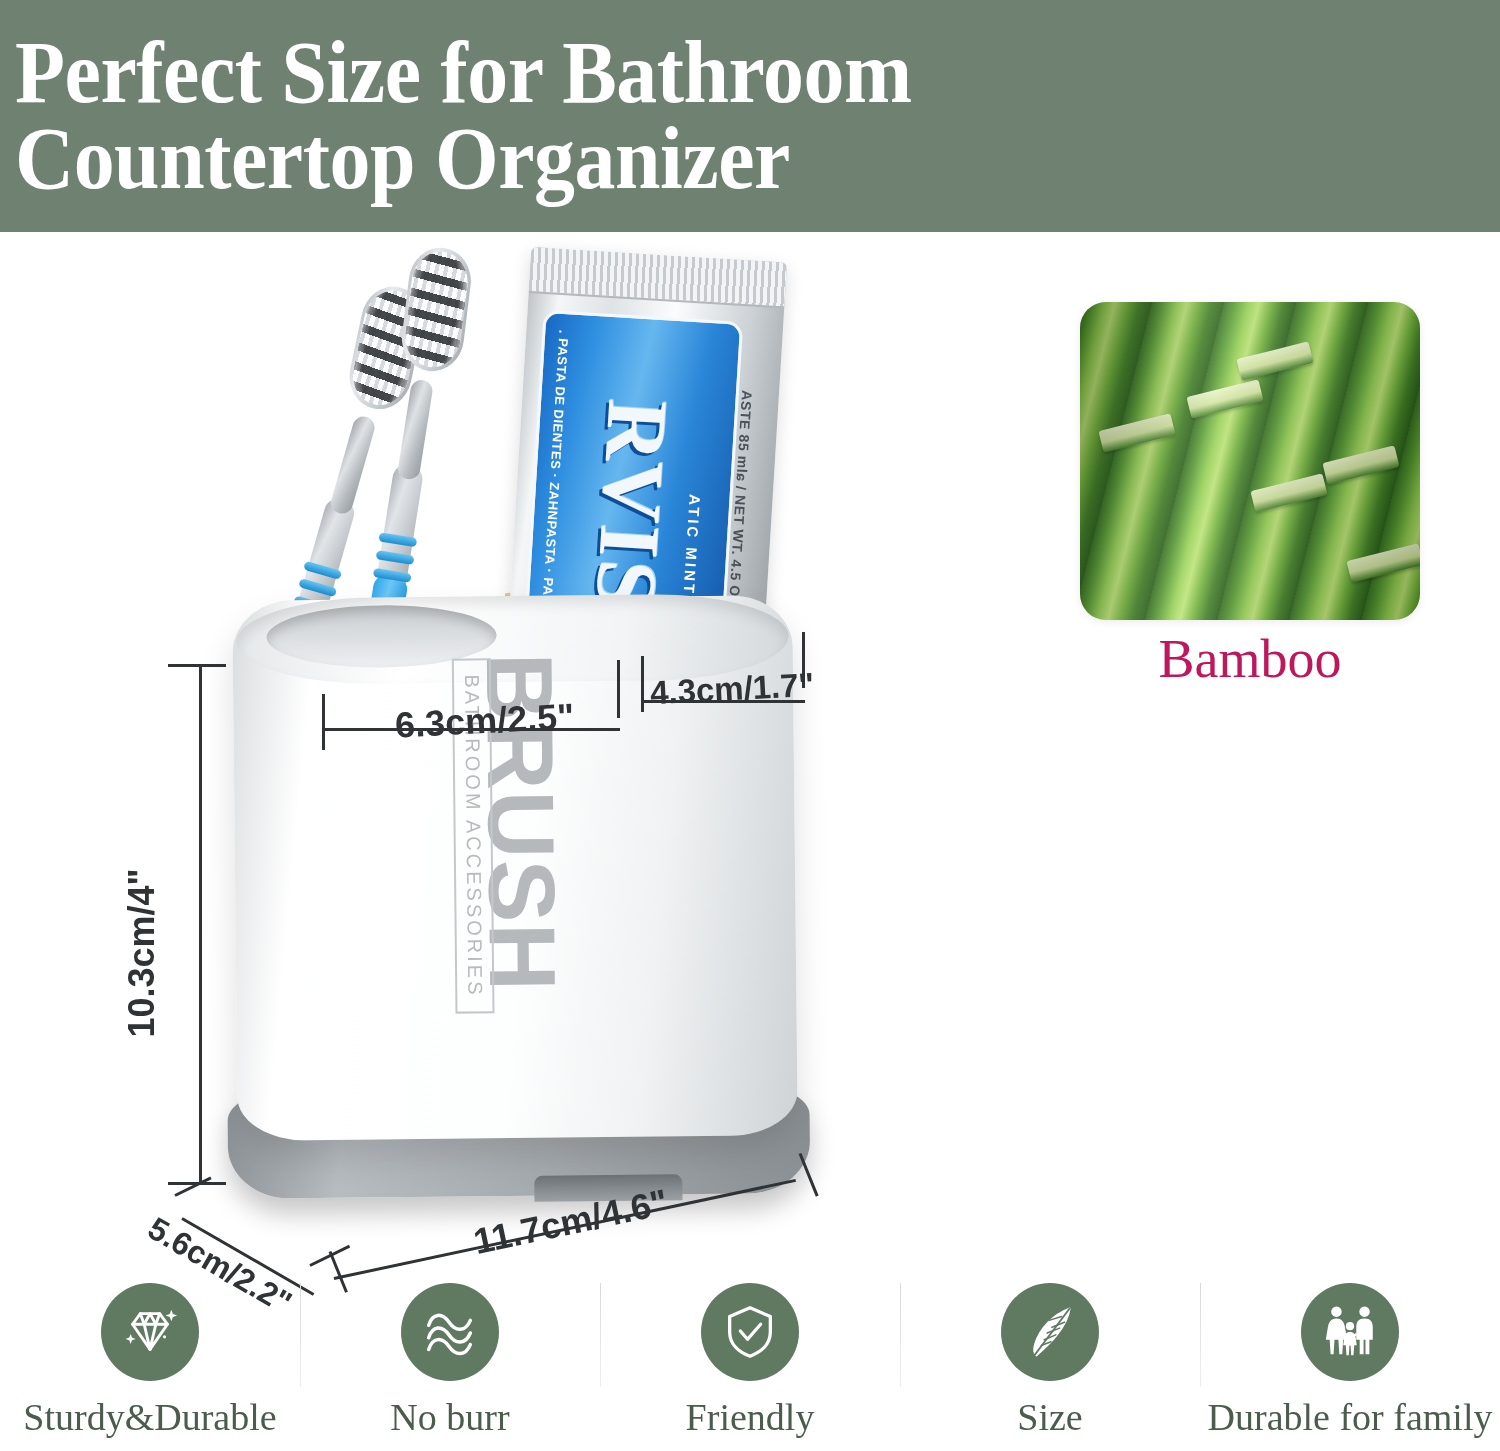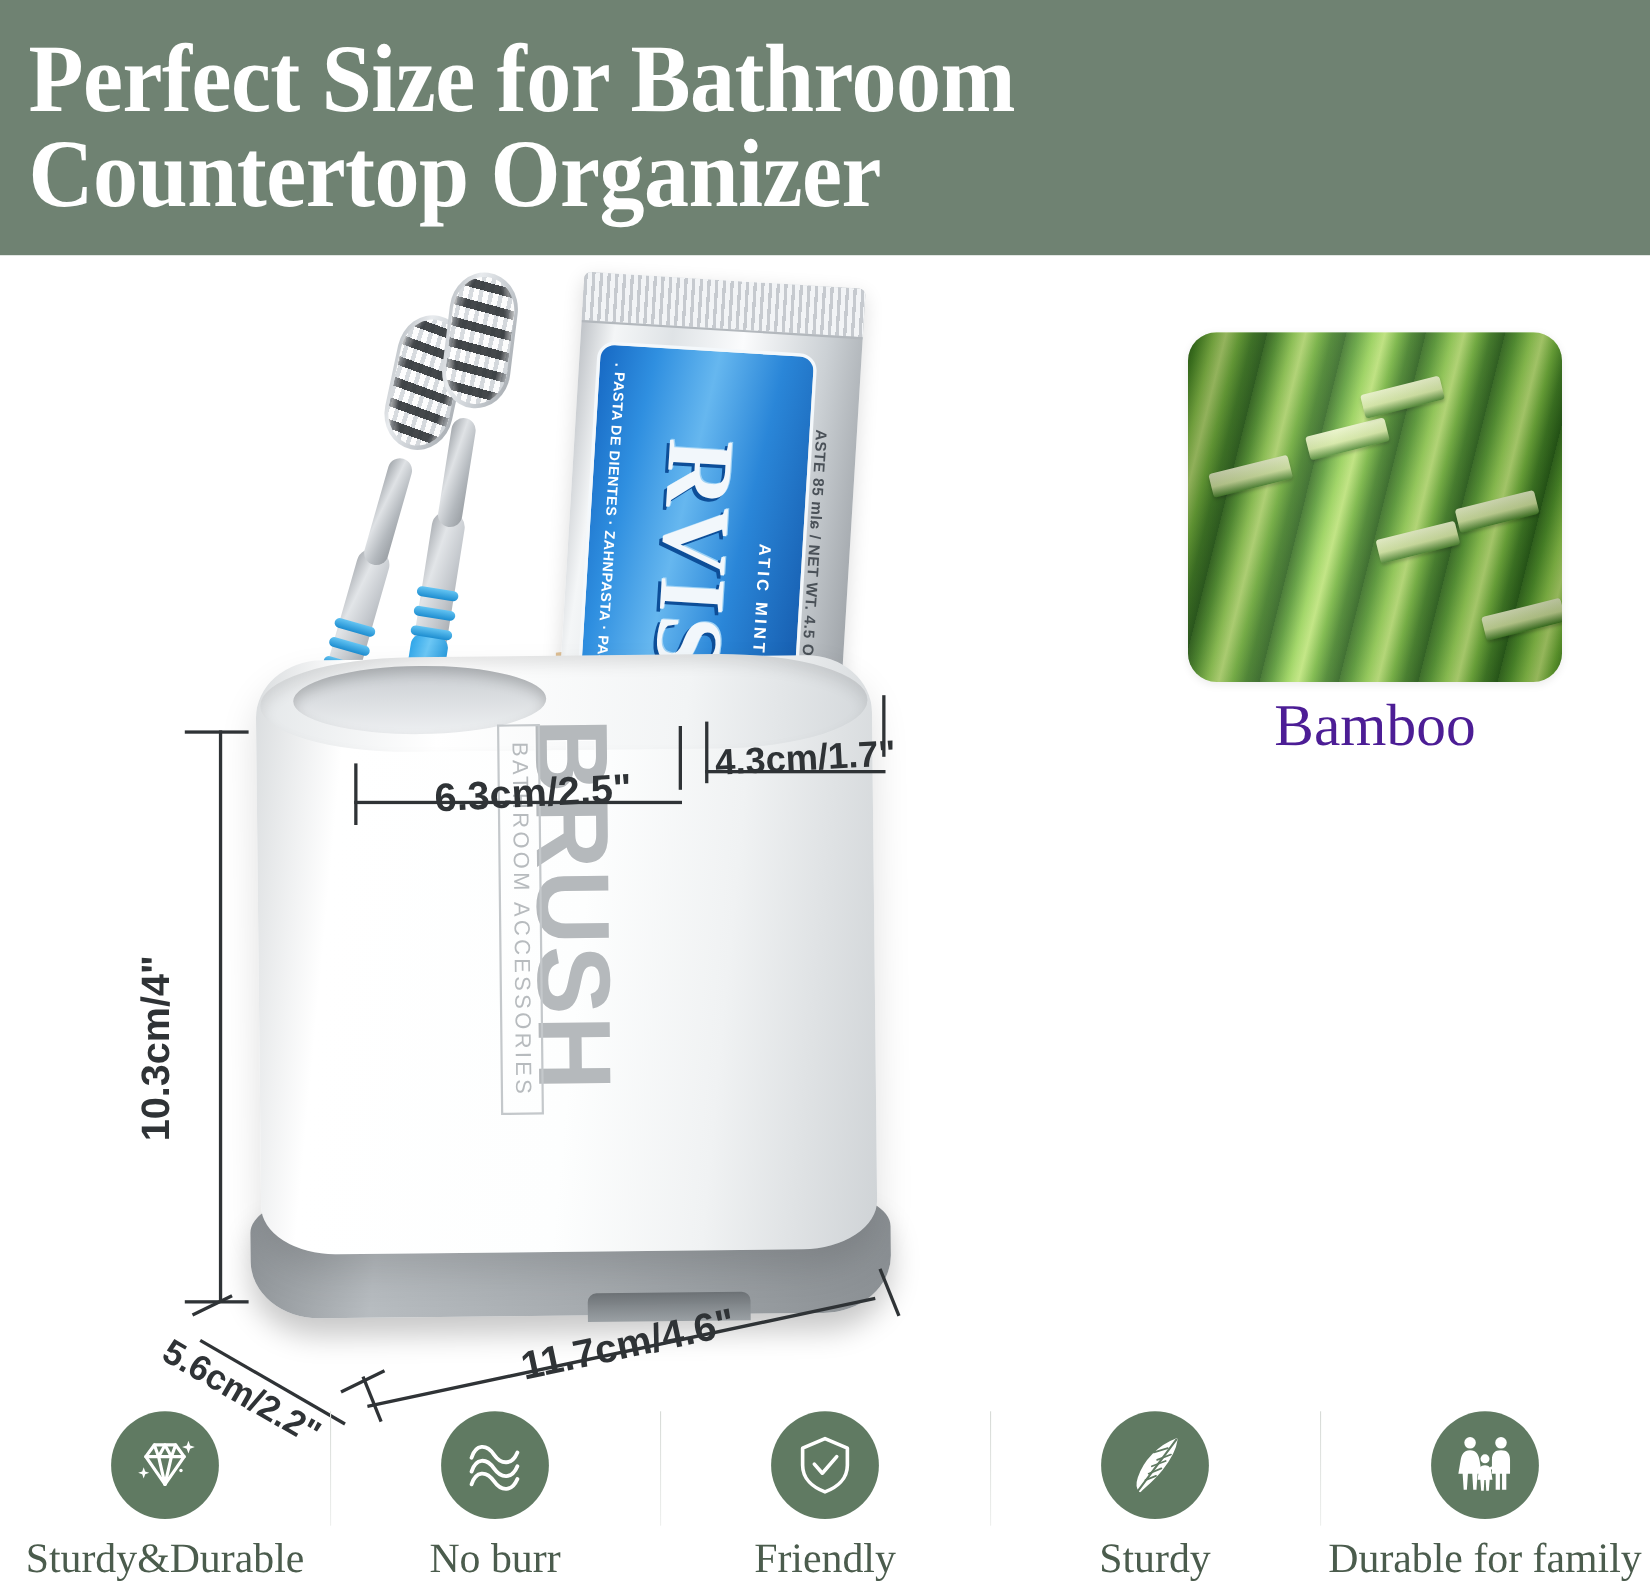--- a/index.html
+++ b/index.html
@@ -8,21 +8,21 @@
     width:1500px; height:1451px;
     font-family:"Liberation Serif", serif;
     position:relative; overflow:hidden;
   }
 
   
   .header {
     position:absolute; left:0; top:0; width:1500px; height:232px;
     background:#6f8272;
     display:flex; flex-direction:column; justify-content:center;
-    padding-left:26px;
+    padding-left:15px;
   }
   .header-line {
     color:#ffffff;
     font-family:"Liberation Serif", serif;
     font-weight:700;
     font-size:88px;
     line-height:0.98;
     letter-spacing:-0.5px;
     transform:scaleX(0.93);
     transform-origin:left center;
@@ -244,21 +244,21 @@
     position:absolute;
     background:linear-gradient(180deg,#f3cfb4,#dda886 70%,#c9906c);
     box-shadow:inset 0 6px 14px rgba(0,0,0,.10);
   }
   .hand.left{ left:2%; top:10%; width:30%; height:76%; border-radius:48% 22% 40% 60%; transform:rotate(6deg); }
   .hand.right{ right:0%; top:14%; width:30%; height:72%; border-radius:22% 48% 60% 40%; transform:rotate(-6deg); }
   .hand.bottom{ left:10%; bottom:2%; width:78%; height:36%; border-radius:48% 48% 40% 40%; }
   .mat-label {
     text-align:center; margin-top:8px;
     font-family:"Liberation Serif", serif;
-    font-size:54px; color:#4c1d95; font-weight:400;
+    font-size:54px; color:#be185d; font-weight:400;
   }
 
   
   .features {
     position:absolute; left:0; top:1277px; width:1500px; height:174px;
     display:flex;
   }
   .feat {
     flex:1; position:relative;
     display:flex; flex-direction:column; align-items:center; justify-content:flex-start;
@@ -440,21 +440,21 @@
   </div>
 
   <div class="feat">
     <div class="feat-circle">
       <svg viewBox="0 0 64 64" fill="none" stroke="#ffffff" stroke-width="2.4" stroke-linecap="round" stroke-linejoin="round">
         <path d="M52 8 C36 14, 22 28, 17 44 C15 50, 16 54, 18 56 C22 52, 30 46, 38 36 C46 26, 51 16, 52 8 Z" fill="#ffffff" stroke="#ffffff"></path>
         <path d="M52 8 L16 56" stroke="#607a62" stroke-width="2"></path>
         <path d="M44 16 L31 20 M47 22 L34 27 M42 28 L29 33 M38 35 L26 40 M33 42 L23 46" stroke="#607a62" stroke-width="1.6"></path>
       </svg>
     </div>
-    <div class="feat-label">Sturdy</div>
+    <div class="feat-label">Size</div>
   </div>
 
   <div class="feat">
     <div class="feat-circle">
       <svg viewBox="0 0 64 64" fill="#ffffff" stroke="none">
 
         <circle cx="18" cy="11" r="5.4"></circle>
         <path d="M18 18 c-6 0 -8 4 -9 10 l-2 12 h4 l1 15 h3 l1 -15 h4 l1 15 h3 l1 -15 h4 l-2 -12 c-1 -6 -3 -10 -9 -10 Z"></path>
 
         <circle cx="32" cy="26" r="4.2"></circle>

